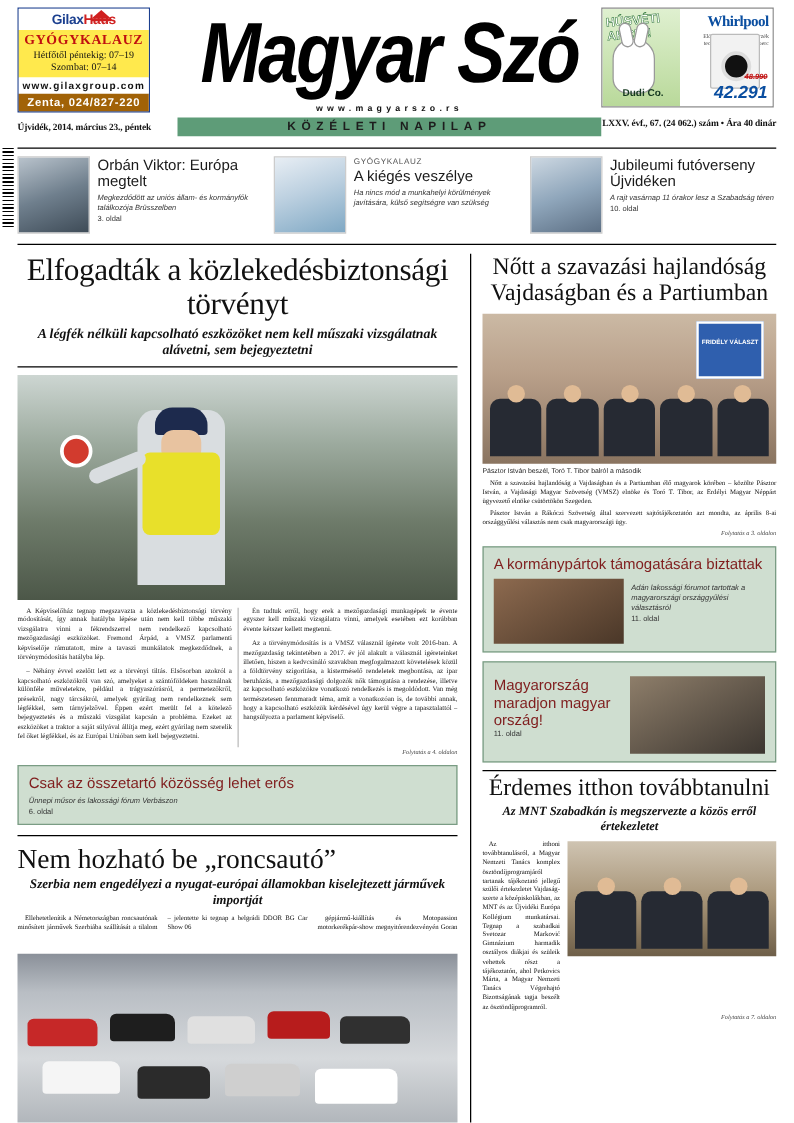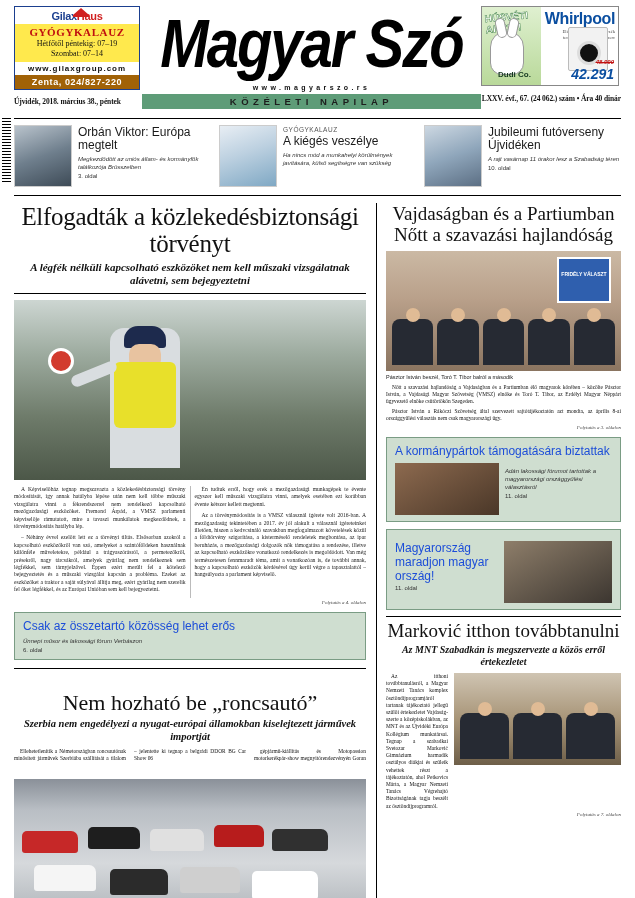--- a/index.html
+++ b/index.html
@@ -10,21 +10,21 @@
     font-family:"Liberation Serif", serif;
     color:#111;
     overflow:hidden;
   }
   .page { position:relative; width:635px; height:898px; padding:6px 14px 4px 14px; }
 
   
   .masthead { display:flex; align-items:flex-start; height:108px; }
   .ad-left { width:128px; flex:0 0 128px; }
   .gilax {
-    border:1px solid #1b3f8f; width:126px;
+    border:1px solid #1b3f8f; width:106px;
   }
   .gilax-logo {
     background:#fff; text-align:center; padding:3px 0 2px;
     font-family:"Liberation Sans", sans-serif; font-weight:bold;
     font-size:11px; color:#1b3f8f; position:relative; letter-spacing:-0.3px;
   }
   .gilax-logo .haus { color:#d02020; }
   .gilax-logo .roof {
     position:absolute; left:58px; top:1px; width:16px; height:9px;
     border-bottom:2px solid #d02020;
@@ -101,22 +101,22 @@
   .bunny:after { right:5px; transform:rotate(12deg); }
   .dudi {
     position:absolute; left:16px; bottom:6px; z-index:3;
     font-family:"Liberation Sans", sans-serif; font-weight:bold;
     font-size:8px; color:#14381f;
   }
   .whirl-r {
     flex:1; background:#fff; position:relative; padding:3px 3px 0 4px;
   }
   .whirl-r .wname {
-    font-family:Liberation Sans, sans-serif; font-weight:bold;
-    font-size:16px; color:#0a4ea0; letter-spacing:-0.4px;
+    font-family:Liberation Serif, serif; font-weight:bold;
+    font-size:12px; color:#0a4ea0; letter-spacing:-0.4px;
   }
   .whirl-r .wsub { font-size:4.6px; color:#444; line-height:5.6px; margin-top:1px; }
   .washer {
     position:absolute; right:10px; top:20px; width:40px; height:44px;
     background:#f2f2f2; border:1px solid #bbb; border-radius:2px;
   }
   .washer .door {
     position:absolute; left:8px; top:13px; width:24px; height:24px;
     border-radius:50%; background:#111; border:3px solid #ddd;
   }
@@ -209,30 +209,30 @@
     font-size:5.6px; line-height:7.4px; text-align:justify; margin-top:6px;
     color:#1a1a1a; height:112px; overflow:hidden;
   }
   .body-cols p { margin:0 0 4px 0; text-indent:7px; }
   .cont-note { font-size:5px; font-style:italic; text-align:right; color:#444; margin-top:2px; }
 
   .green-box {
     background:#cfded0; border:0.5px solid #7a9c84; padding:6px 8px; margin-top:7px;
   }
   .gb-title {
-    font-family:"Liberation Sans", sans-serif; font-size:12px; line-height:14px; color:#1d4ed8;
+    font-family:"Liberation Sans", sans-serif; font-size:12px; line-height:14px; color:#7f1d1d;
   }
   .gb-sub {
     font-family:"Liberation Sans", sans-serif; font-size:6px; line-height:8px;
     font-style:italic; color:#333; margin-top:4px;
   }
   .gb-page { font-family:"Liberation Sans", sans-serif; font-size:6px; color:#333; margin-top:2px; }
 
   .lower-left { margin-top:8px; border-top:1px solid #000; padding-top:6px; }
-  .hl-2 { font-size:22px; line-height:24px; text-align:center;margin-top:16px; }
+  .hl-2 { font-size:22px; line-height:24px; text-align:left; }
   .hl-2-sub { font-size:10.5px; line-height:12.5px; text-align:center; font-style:italic; font-weight:bold; margin-top:3px; }
 
   .lower-body {
     column-count:3; column-gap:8px; font-size:5.4px; line-height:7px;
     text-align:justify; margin-top:5px; height:26px; overflow:hidden;
   }
   .lower-body p { margin:0; text-indent:6px; }
 
   .photo-cars {
     height:140px; margin-top:5px; position:relative; overflow:hidden;
@@ -303,21 +303,21 @@
           <span>Gilax</span><span class="haus">Haus</span>
         </div>
         <div class="gilax-yellow">
           <span class="t1">GYÓGYKALAUZ</span>
           <span class="t2">Hétfőtől péntekig: 07–19</span>
           <span class="t2">Szombat: 07–14</span>
         </div>
         <div class="gilax-url">www.gilaxgroup.com</div>
         <div class="gilax-blue">Zenta, 024/827-220</div>
       </div>
-      <div class="issue-date">Újvidék, 2018. március 38., péntek</div>
+      <div class="issue-date">Újvidék, 2014. március 23., péntek</div>
     </div>
 
     <div class="brand">
       <div class="brand-title">Magyar Szó</div>
       <div class="brand-url">www.magyarszo.rs</div>
       <div class="brand-bar">
         <span>KÖZÉLETI NAPILAP</span>
       </div>
     </div>
 
@@ -426,22 +426,22 @@
           <div class="car" style="left:166px;top:88px;width:60px;background:#cfcfcf;height:26px;"></div>
           <div class="car" style="left:238px;top:92px;width:66px;background:#ffffff;height:28px;"></div>
         </div>
 
       </div>
     </div>
 
     <div class="col-right">
 
       <div class="hl-right">
+        <div>Nőtt a szavazási hajlandóság</div>
         <div>Vajdaságban és a Partiumban</div>
-        <div>Nőtt a szavazási hajlandóság</div>
       </div>
 
       <div class="photo-right">
         <div class="panel">FRIDÉLY VÁLASZT</div>
         <div class="seated">
           <div class="person"></div>
           <div class="person"></div>
           <div class="person"></div>
           <div class="person"></div>
           <div class="person"></div>
@@ -470,21 +470,21 @@
         <div class="gb-row">
           <div>
             <div class="gb-title">Magyarország maradjon magyar ország!</div>
             <div class="gb-page">11. oldal</div>
           </div>
           <div class="gb-photo2"></div>
         </div>
       </div>
 
       <div class="rule-thin"></div>
-      <div class="hl-right2">Marković itthon továbbtanulni</div>
+      <div class="hl-right2">Érdemes itthon továbbtanulni</div>
       <div class="hl-right2-sub">Az MNT Szabadkán is megszervezte a közös erről értekezletet</div>
 
       <div class="r-lower">
         <div class="r-lower-txt">
           <p>Az itthoni továbbtanulásról, a Magyar Nemzeti Tanács komplex ösztöndíjprogramjáról tartanak tájékoztató jellegű szülői értekezletet Vajdaság-szerte a középiskolákban, az MNT és az Újvidéki Európa Kollégium munkatársai. Tegnap a szabadkai Svetozar Marković Gimnázium harmadik osztályos diákjai és szüleik vehettek részt a tájékoztatón, ahol Petkovics Márta, a Magyar Nemzeti Tanács Végrehajtó Bizottságának tagja beszélt az ösztöndíjprogramról.</p>
         </div>
         <div class="photo-meeting">
           <div class="seated">
             <div class="person"></div>
             <div class="person"></div>

